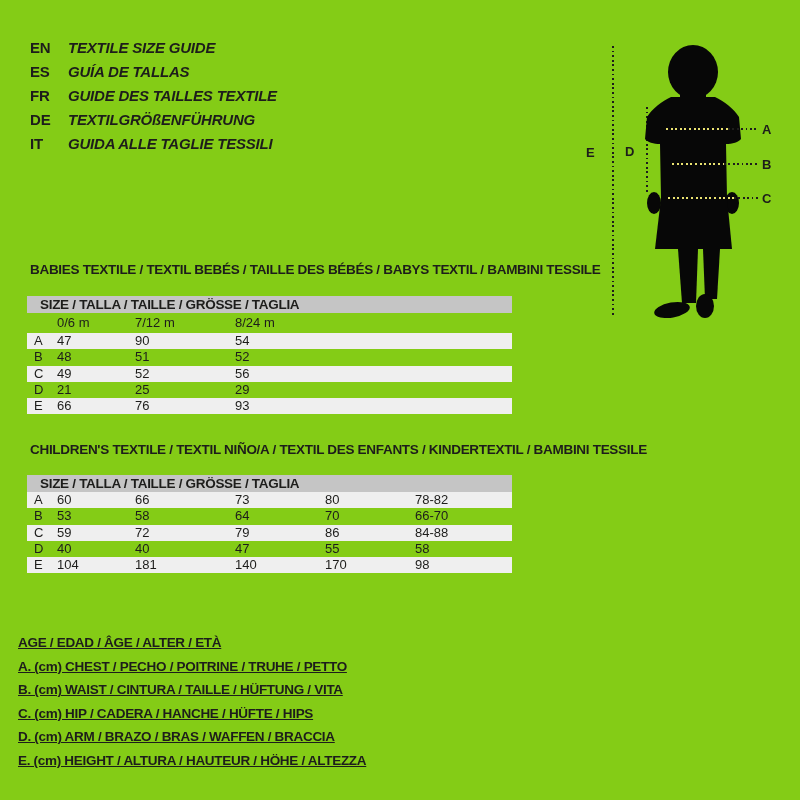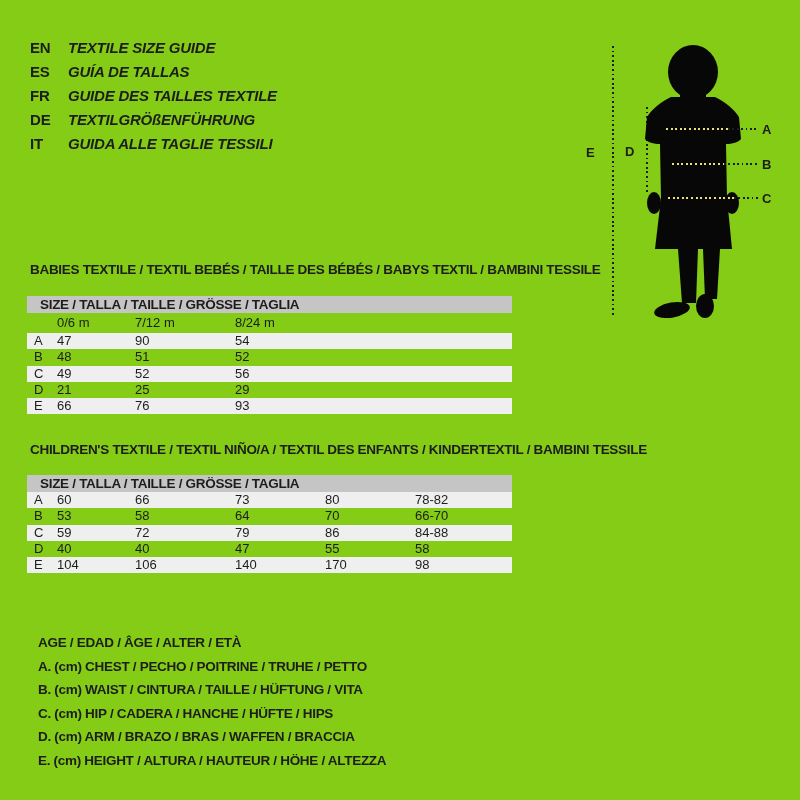--- a/index.html
+++ b/index.html
@@ -33,21 +33,21 @@
   .trow.stripe{background:var(--stripe-gray);}
   .cell{text-align:left;overflow:visible;white-space:nowrap;}
   .c0{width:30px;text-align:left;padding-left:7px;}
   .c1{width:78px;}
   .c2{width:100px;}
   .c3{width:90px;}
   .c4{width:90px;}
   .c5{width:97px;}
 
   
-  .legend{position:absolute;left:38px;top:631px;}
+  .legend{position:absolute;left:18px;top:631px;text-decoration:underline;}
   .legend-line{line-height:23.5px;font-size:13.5px;letter-spacing:-0.3px;white-space:nowrap;font-weight:bold;}
 
   
   .fig-label{position:absolute;font-size:13px;font-weight:bold;}
   .vdots{position:absolute;width:2px;background-image:repeating-linear-gradient(180deg,var(--ink) 0,var(--ink) 1.8px,transparent 1.8px,transparent 4.6px);}
   .hdots{position:absolute;height:2px;}
   .hdots.black{background-image:repeating-linear-gradient(90deg,var(--ink) 0,var(--ink) 1.8px,transparent 1.8px,transparent 4.4px);}
   .hdots.yellow{background-image:repeating-linear-gradient(90deg,var(--dot-yellow) 0,var(--dot-yellow) 2px,transparent 2px,transparent 4.6px);}
   .silhouette{position:absolute;left:642px;top:45px;}
 </style>
@@ -187,21 +187,21 @@
           <span class="cell c0">D</span>
           <span class="cell c1">40</span>
           <span class="cell c2">40</span>
           <span class="cell c3">47</span>
           <span class="cell c4">55</span>
           <span class="cell c5">58</span>
         </div>
         <div class="trow stripe">
           <span class="cell c0">E</span>
           <span class="cell c1">104</span>
-          <span class="cell c2">106</span>
+          <span class="cell c2">181</span>
           <span class="cell c3">140</span>
           <span class="cell c4">170</span>
           <span class="cell c5">98</span>
         </div>
       </div>
   </div>
 
   <div class="legend">
     <div class="legend-line">AGE / EDAD / ÂGE / ALTER / ETÀ</div>
     <div class="legend-line">A. (cm) CHEST / PECHO / POITRINE / TRUHE / PETTO</div>

